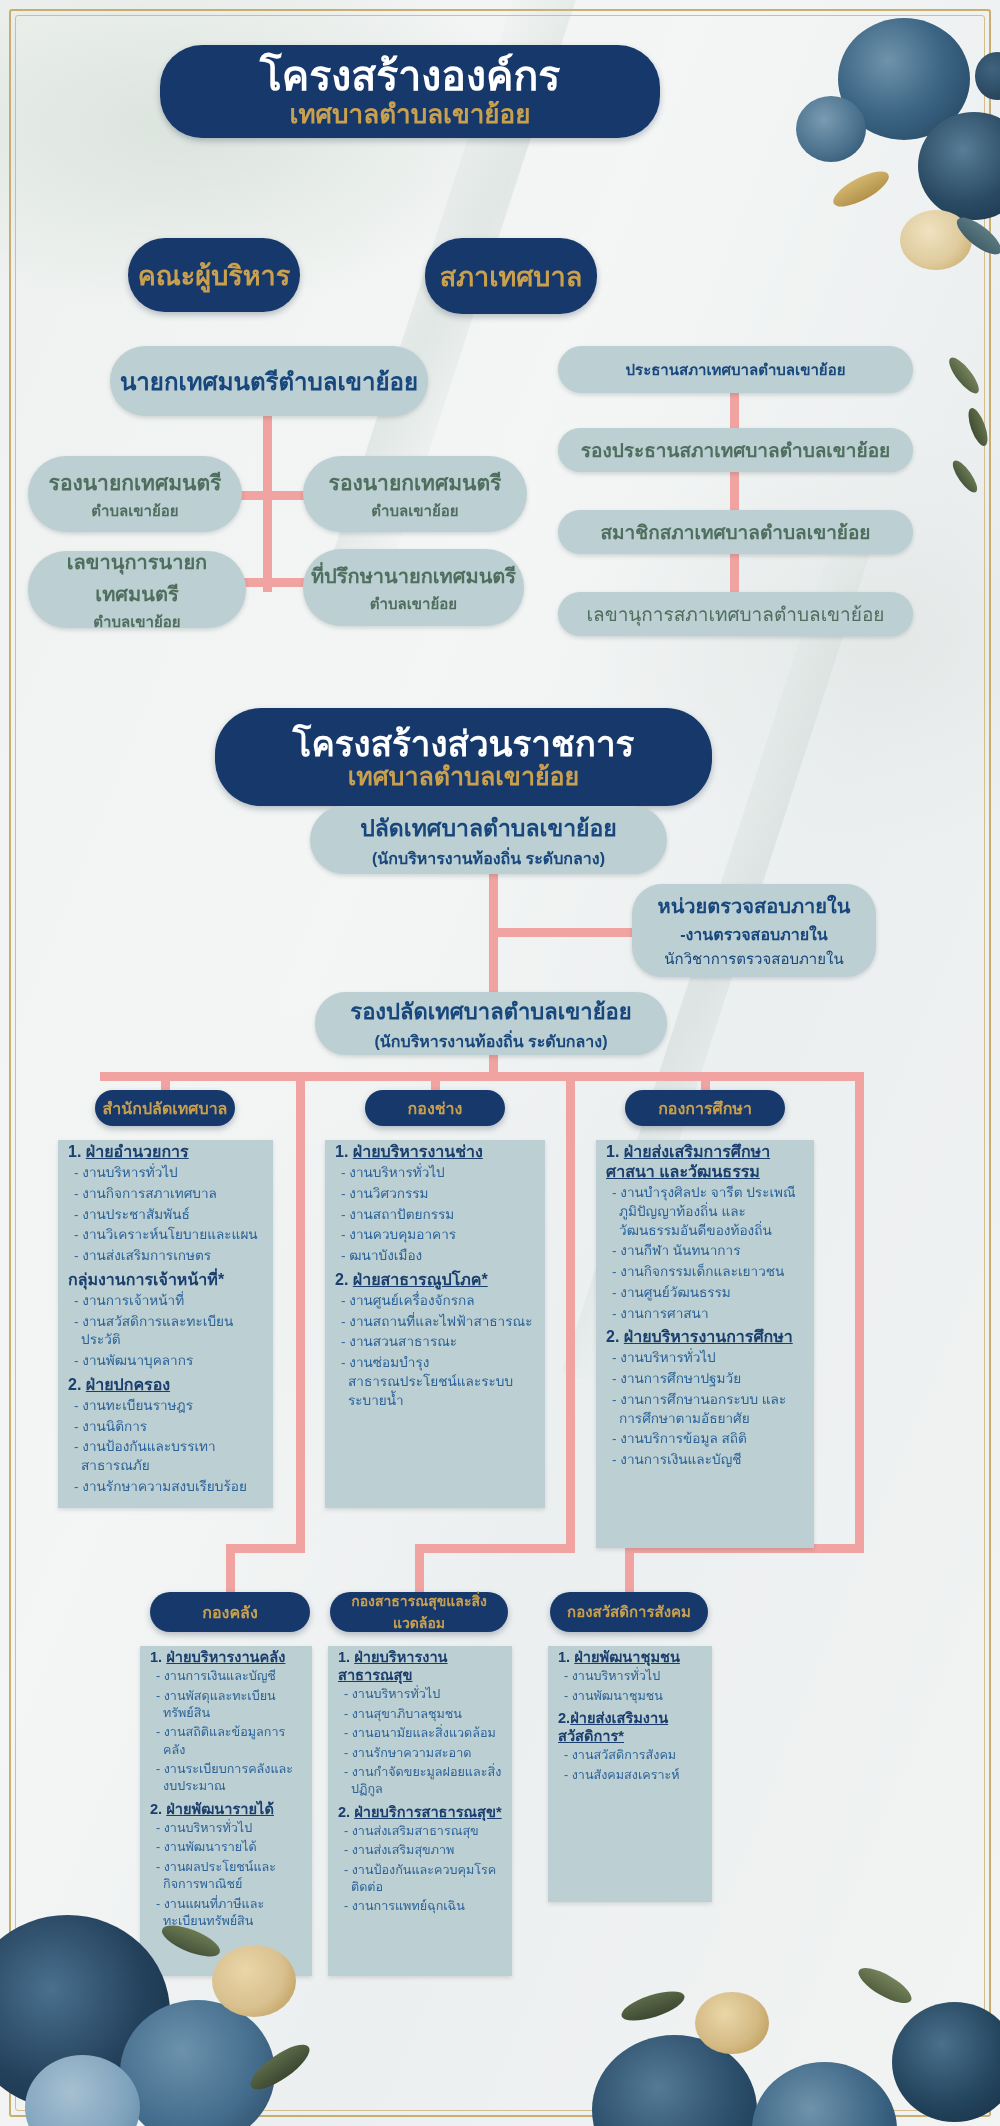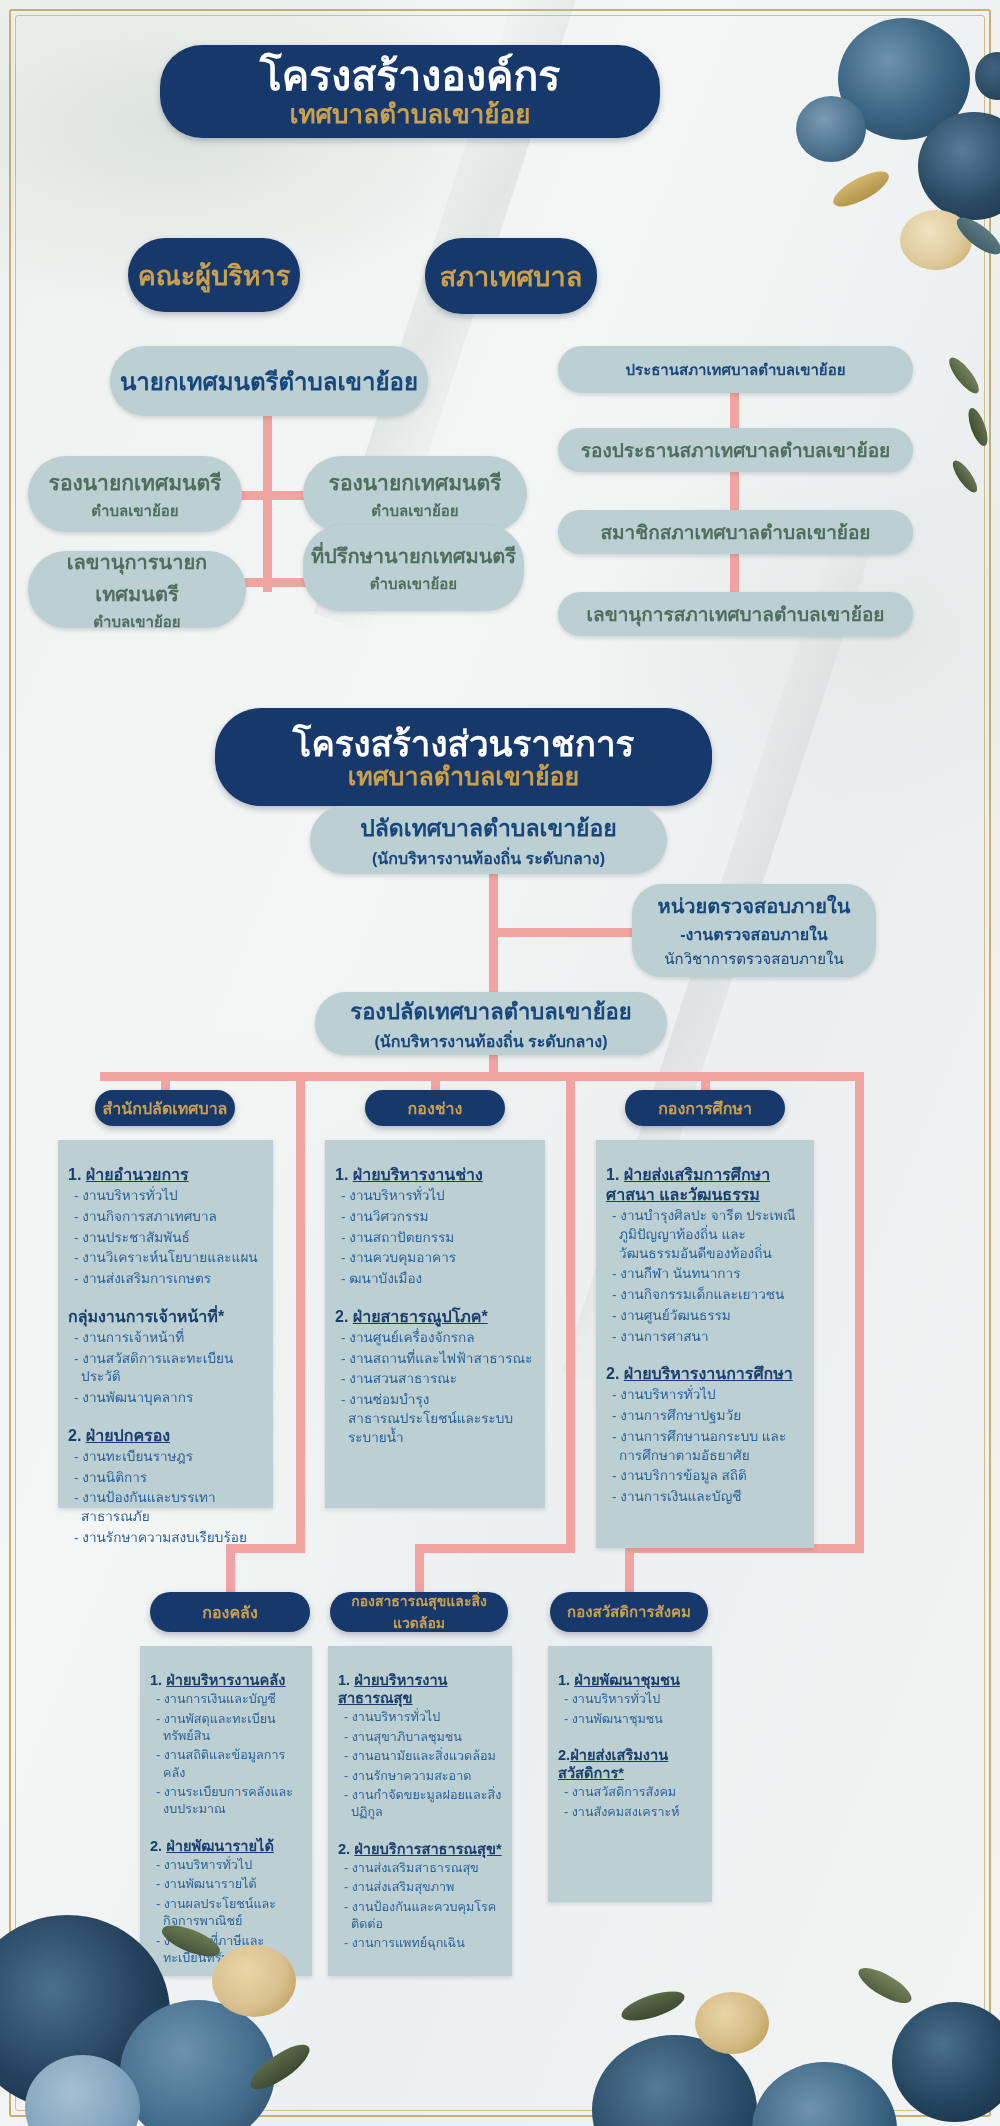--- a/index.html
+++ b/index.html
@@ -14,22 +14,22 @@
   .frame{position:absolute;pointer-events:none;border-radius:3px;}
   .frame.outer{inset:9px;border:2px solid rgba(195,161,88,.85);}
   .frame.inner{inset:15px;border:1px solid rgba(205,176,113,.8);}
   .pill{position:absolute;background:#17386b;display:flex;flex-direction:column;align-items:center;justify-content:center;text-align:center;color:#c9a04e;font-weight:bold;box-shadow:0 3px 6px rgba(20,40,70,.28);}
   .banner .t1{color:#ffffff;font-weight:bold;line-height:1.12;}
   .banner .t2{color:#c9a04e;font-weight:bold;line-height:1.1;}
   .lightbox{position:absolute;background:#bccfd3;display:flex;flex-direction:column;align-items:center;justify-content:center;text-align:center;box-shadow:0 2px 4px rgba(40,60,70,.18);}
   .navy-t{color:#17477c;}
   .green-t{color:#4f6e5e;}
   .conn{position:absolute;background:#f0a3a0;}
-  .deptbox{position:absolute;background:#bccfd3;box-shadow:0 2px 4px rgba(40,60,70,.15);padding:25px 9px 10px 10px;box-sizing:border-box;}
-  .sec-head{color:#1a3e6d;font-weight:bold;font-size:16px;line-height:1.25;margin-top:18px;}
+  .deptbox{position:absolute;background:#bccfd3;box-shadow:0 2px 4px rgba(40,60,70,.15);padding:2px 9px 10px 10px;box-sizing:border-box;}
+  .sec-head{color:#1a3e6d;font-weight:bold;font-size:16px;line-height:1.25;margin-top:4px;}
   .sec-head:first-child{margin-top:0;}
   .sec-head .u{text-decoration:underline;}
   .sec-item{color:#2b6399;font-size:13.6px;line-height:1.38;padding-left:13px;text-indent:-7px;margin-top:2px;}
   .deptbox.small .sec-head{font-size:14.6px;}
   .deptbox.small .sec-item{font-size:12.6px;}
   .blob{position:absolute;border-radius:50%;pointer-events:none;}
   .leaf{position:absolute;border-radius:50% 50%;pointer-events:none;}
 </style>
 </head>
 <body>
@@ -86,36 +86,36 @@
     <div class="green-t" style="font-size:15px;font-weight:bold;">ตำบลเขาย้อย</div>
   </div>
   <div class="lightbox" style="left:303px;top:456px;width:224px;height:76px;border-radius:38px;">
     <div class="green-t" style="font-size:21px;font-weight:bold;">รองนายกเทศมนตรี</div>
     <div class="green-t" style="font-size:15px;font-weight:bold;">ตำบลเขาย้อย</div>
   </div>
   <div class="lightbox" style="left:28px;top:551px;width:218px;height:77px;border-radius:38px;">
     <div class="green-t" style="font-size:20px;font-weight:bold;">เลขานุการนายกเทศมนตรี</div>
     <div class="green-t" style="font-size:15px;font-weight:bold;">ตำบลเขาย้อย</div>
   </div>
-  <div class="lightbox" style="left:303px;top:525px;width:221px;height:86px;border-radius:38px;">
+  <div class="lightbox" style="left:303px;top:549px;width:221px;height:77px;border-radius:38px;">
     <div class="green-t" style="font-size:20px;font-weight:bold;">ที่ปรึกษานายกเทศมนตรี</div>
     <div class="green-t" style="font-size:15px;font-weight:bold;">ตำบลเขาย้อย</div>
   </div>
 
   <div class="lightbox" style="left:558px;top:346px;width:355px;height:47px;border-radius:24px;">
     <div class="navy-t" style="font-size:15px;font-weight:bold;">ประธานสภาเทศบาลตำบลเขาย้อย</div>
   </div>
   <div class="lightbox" style="left:558px;top:510px;width:355px;height:44px;border-radius:22px;">
     <div class="green-t" style="font-size:19px;font-weight:bold;">สมาชิกสภาเทศบาลตำบลเขาย้อย</div>
   </div>
   <div class="lightbox" style="left:558px;top:428px;width:355px;height:44px;border-radius:22px;">
     <div class="green-t" style="font-size:19px;font-weight:bold;">รองประธานสภาเทศบาลตำบลเขาย้อย</div>
   </div>
   <div class="lightbox" style="left:558px;top:592px;width:355px;height:44px;border-radius:22px;">
-    <div class="green-t" style="font-size:19px;font-weight:bold;">เลขานุการสภาเทศบาลตำบลเขาย้อย</div>
+    <div class="green-t" style="font-size:19px;font-weight:normal;">เลขานุการสภาเทศบาลตำบลเขาย้อย</div>
   </div>
 
   <div class="pill banner" style="left:215px;top:708px;width:497px;height:98px;border-radius:46px;">
     <div class="t1" style="font-size:35px;">โครงสร้างส่วนราชการ</div>
     <div class="t2" style="font-size:25px;">เทศบาลตำบลเขาย้อย</div>
   </div>
 
   <div class="lightbox" style="left:310px;top:806px;width:357px;height:68px;border-radius:34px;">
     <div class="navy-t" style="font-size:23px;font-weight:bold;">ปลัดเทศบาลตำบลเขาย้อย</div>
     <div class="navy-t" style="font-size:16px;font-weight:bold;">(นักบริหารงานท้องถิ่น ระดับกลาง)</div>

